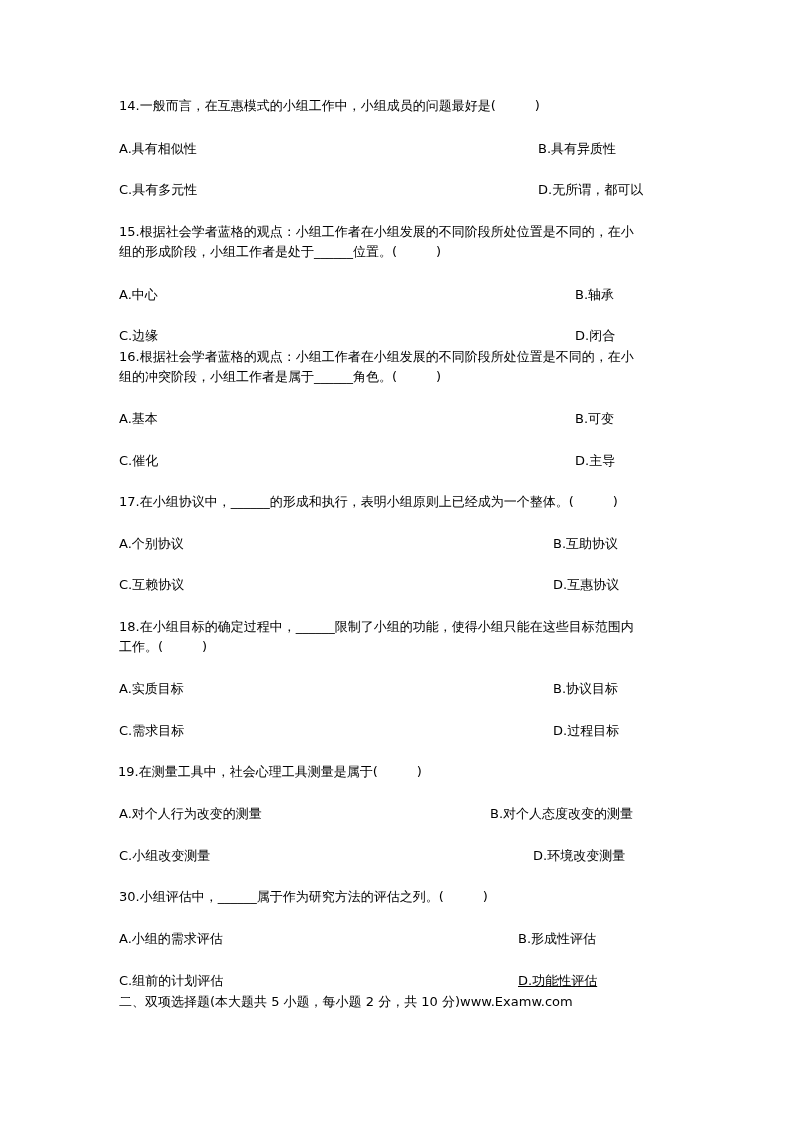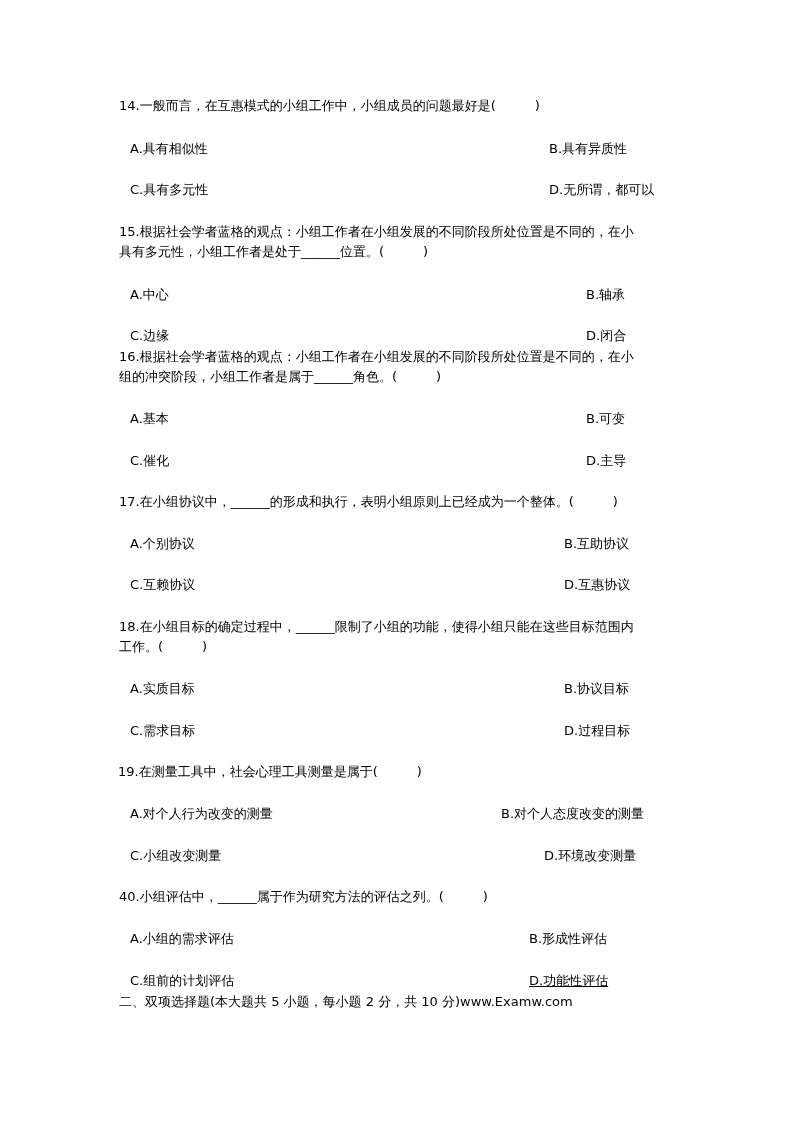--- a/index.html
+++ b/index.html
@@ -1,31 +1,31 @@
 <!DOCTYPE html>
 <html><head>
 <meta charset="utf-8">
 <style>
   html, body { margin: 0; padding: 0; background: #ffffff; }
   body { width: 794px; height: 1123px; position: relative; overflow: hidden;
          font-family: "DejaVu Sans", sans-serif; color: #000; font-size: 13px; }
   .line { position: absolute; white-space: nowrap; line-height: 16px; }
-  .opt { position: absolute; white-space: nowrap; line-height: 16px; margin-left: 11px; }
+  .opt { position: absolute; white-space: nowrap; line-height: 16px; }
 </style>
 </head>
 <body>
 
 <div class="line" style="left:119px;top:98px;">14.一般而言，在互惠模式的小组工作中，小组成员的问题最好是(　　　)</div>
 <div class="opt" style="left:119px;top:141px;">A.具有相似性</div>
 <div class="opt" style="left:538px;top:141px;">B.具有异质性</div>
 <div class="opt" style="left:119px;top:182px;">C.具有多元性</div>
 <div class="opt" style="left:538px;top:182px;">D.无所谓，都可以</div>
 
 <div class="line" style="left:119px;top:224px;">15.根据社会学者蓝格的观点：小组工作者在小组发展的不同阶段所处位置是不同的，在小</div>
-<div class="line" style="left:119px;top:244px;">具有多元性，小组工作者是处于______位置。(　　　)</div>
+<div class="line" style="left:119px;top:244px;">组的形成阶段，小组工作者是处于______位置。(　　　)</div>
 <div class="opt" style="left:119px;top:287px;">A.中心</div>
 <div class="opt" style="left:575px;top:287px;">B.轴承</div>
 <div class="opt" style="left:119px;top:328px;">C.边缘</div>
 <div class="opt" style="left:575px;top:328px;">D.闭合</div>
 
 <div class="line" style="left:119px;top:349px;">16.根据社会学者蓝格的观点：小组工作者在小组发展的不同阶段所处位置是不同的，在小</div>
 <div class="line" style="left:119px;top:369px;">组的冲突阶段，小组工作者是属于______角色。(　　　)</div>
 <div class="opt" style="left:119px;top:411px;">A.基本</div>
 <div class="opt" style="left:575px;top:411px;">B.可变</div>
 <div class="opt" style="left:119px;top:453px;">C.催化</div>
@@ -43,19 +43,19 @@
 <div class="opt" style="left:553px;top:681px;">B.协议目标</div>
 <div class="opt" style="left:119px;top:723px;">C.需求目标</div>
 <div class="opt" style="left:553px;top:723px;">D.过程目标</div>
 
 <div class="line" style="left:118px;top:764px;">19.在测量工具中，社会心理工具测量是属于(　　　)</div>
 <div class="opt" style="left:119px;top:806px;">A.对个人行为改变的测量</div>
 <div class="opt" style="left:490px;top:806px;">B.对个人态度改变的测量</div>
 <div class="opt" style="left:119px;top:848px;">C.小组改变测量</div>
 <div class="opt" style="left:533px;top:848px;">D.环境改变测量</div>
 
-<div class="line" style="left:119px;top:889px;">40.小组评估中，______属于作为研究方法的评估之列。(　　　)</div>
+<div class="line" style="left:119px;top:889px;">30.小组评估中，______属于作为研究方法的评估之列。(　　　)</div>
 <div class="opt" style="left:119px;top:931px;text-align:right;">A.小组的需求评估</div>
 <div class="opt" style="left:518px;top:931px;">B.形成性评估</div>
 <div class="opt" style="left:119px;top:973px;">C.组前的计划评估</div>
 <div class="opt" style="left:518px;top:973px;text-decoration:underline;">D.功能性评估</div>
 
 <div class="line" style="left:119px;top:994px;">二、双项选择题(本大题共 5 小题，每小题 2 分，共 10 分)www.Examw.com</div>
 
 </body></html>

